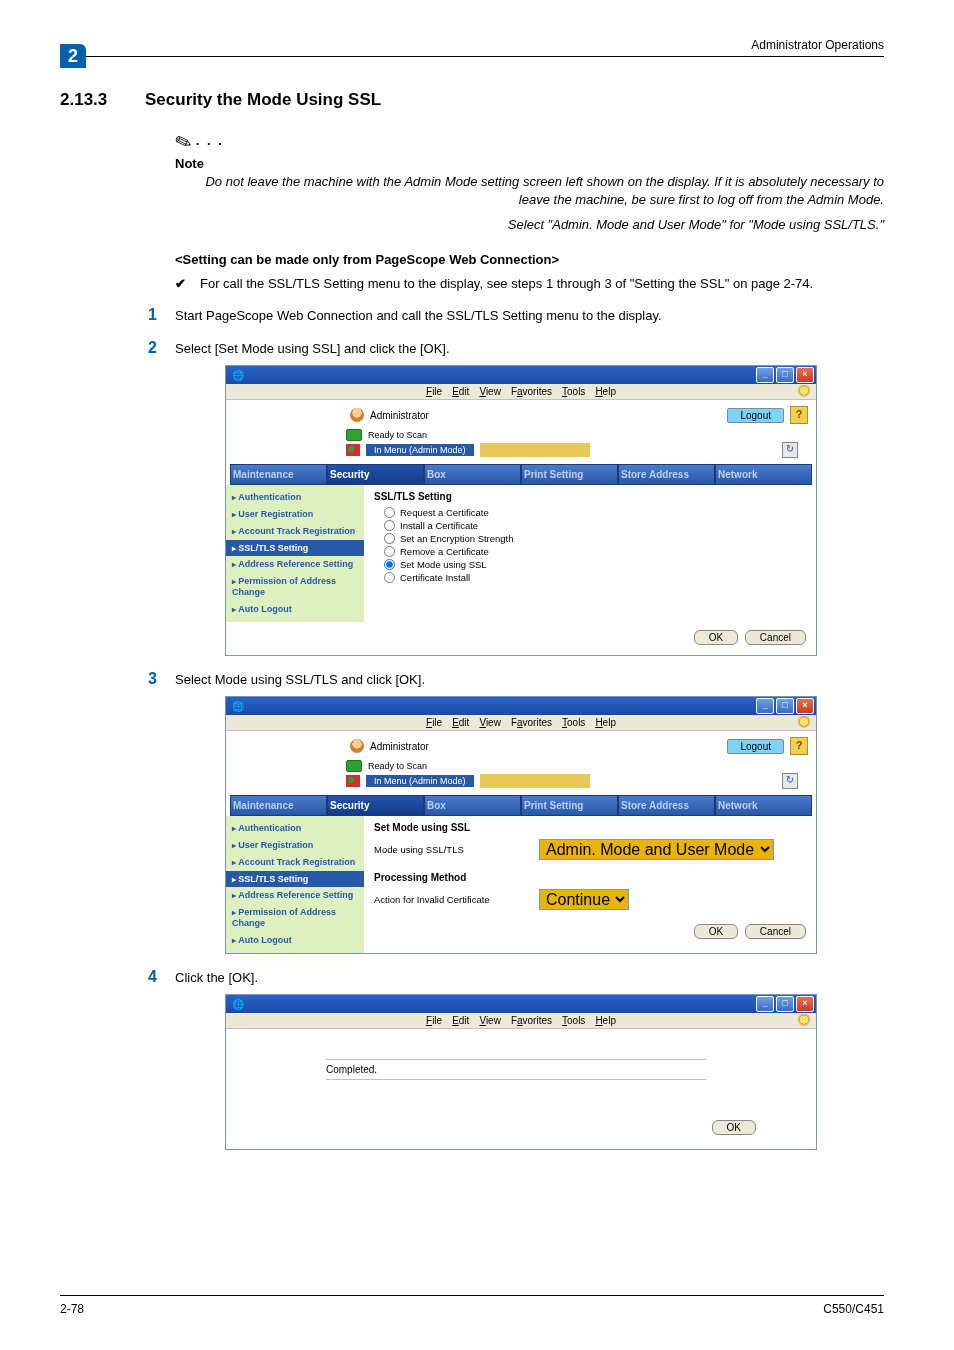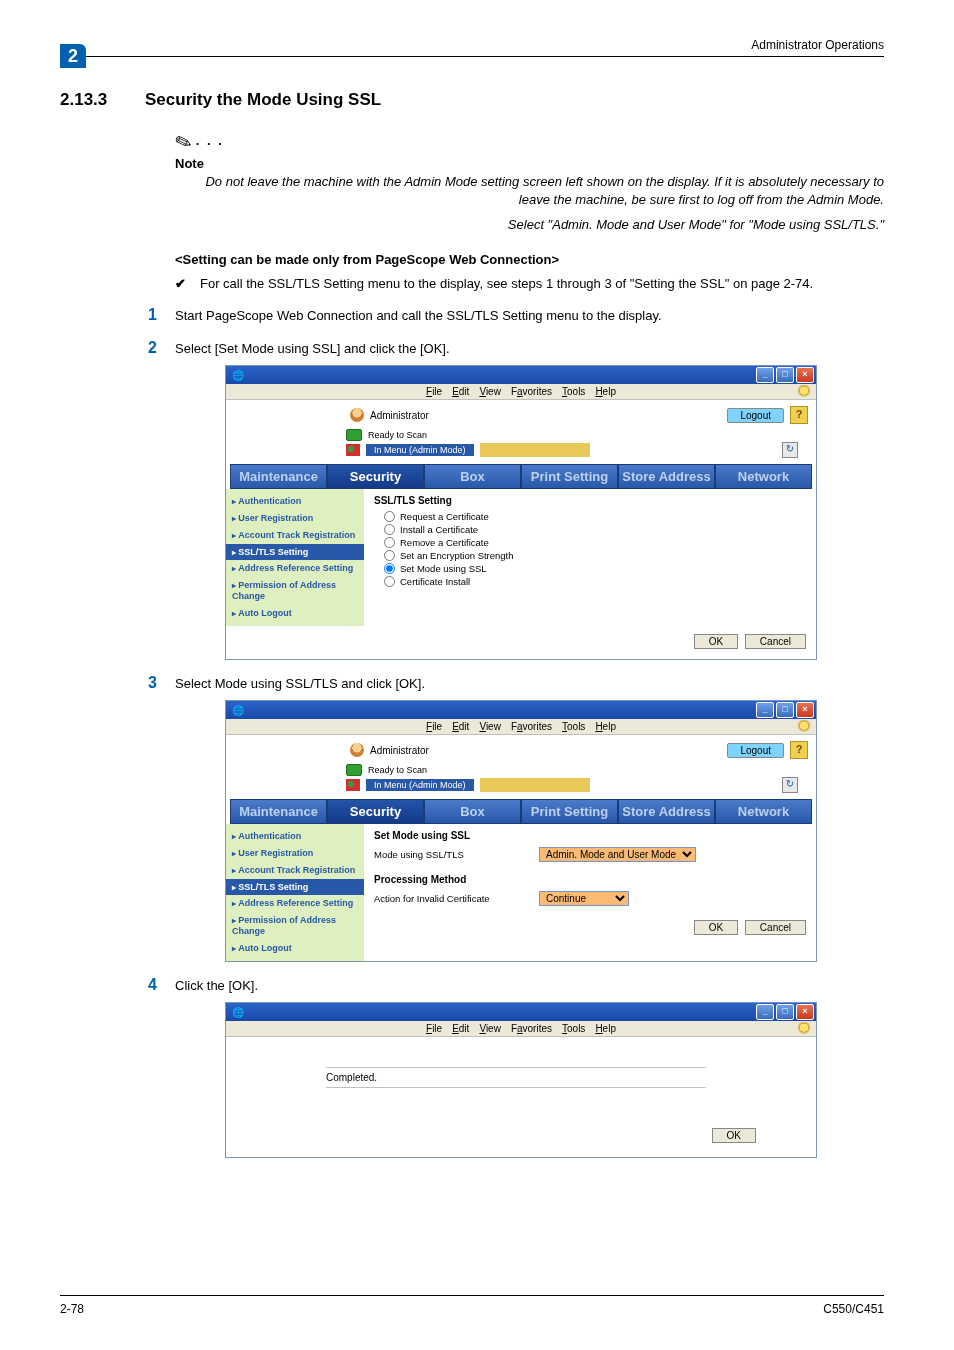--- a/index.html
+++ b/index.html
@@ -272,23 +272,22 @@
   }
 
   .tabs-row {
     display: flex;
     background: #fff;
     padding: 0 4px;
     gap: 0;
   }
   .tab {
     flex: 1;
-    text-align: center;
     padding: 4px 2px;
-    font-size: 13px;
+    font-size: 10px;
     font-weight: bold;
     background: linear-gradient(#4a7ac8, #2858a8);
     color: #bcd0f0;
     border: 1px solid #1a3a78;
     cursor: pointer;
   }
   .tab.active {
     background: linear-gradient(#2454a8, #143a88);
     color: #fff;
   }
@@ -341,37 +340,37 @@
   .radio-row input { margin: 0; width: 11px; height: 11px; }
 
   .form-row {
     display: flex;
     align-items: center;
     padding: 2px 0;
     gap: 10px;
   }
   .form-row .lbl { width: 155px; }
   .form-row select {
-    font-size: 10px;
+    font-size: 16px;
     border: 1px solid #7a95c8;
-    background: #fdba74;
+    background: #eab308;
     padding: 0 2px;
   }
 
   .panel-footer {
     text-align: right;
     padding: 8px 10px 10px 10px;
     background: #fff;
   }
   .btn-small {
     font-size: 10px;
     padding: 1px 14px;
     background: #ece9d8;
     border: 1px solid #888;
-    border-radius: 0;
+    border-radius: 6px;
     cursor: pointer;
     margin-left: 4px;
   }
 
   .win-simple .simple-body {
     background: #fff;
     padding: 30px 20px 20px 100px;
     min-height: 70px;
     position: relative;
   }
@@ -505,25 +504,25 @@
             <label class="radio-row">
                 <input type="radio" name="r1" style="">
                 <span>Request a Certificate</span>
               </label>
             <label class="radio-row">
                 <input type="radio" name="r1" style="">
                 <span>Install a Certificate</span>
               </label>
             <label class="radio-row">
                 <input type="radio" name="r1" style="">
-                <span>Remove a Certificate</span>
+                <span>Set an Encryption Strength</span>
               </label>
             <label class="radio-row">
                 <input type="radio" name="r1" style="">
-                <span>Set an Encryption Strength</span>
+                <span>Remove a Certificate</span>
               </label>
             <label class="radio-row">
                 <input type="radio" name="r1" checked="" style="">
                 <span>Set Mode using SSL</span>
               </label>
             <label class="radio-row">
                 <input type="radio" name="r1" style="">
                 <span>Certificate Install</span>
               </label>
           </div>

